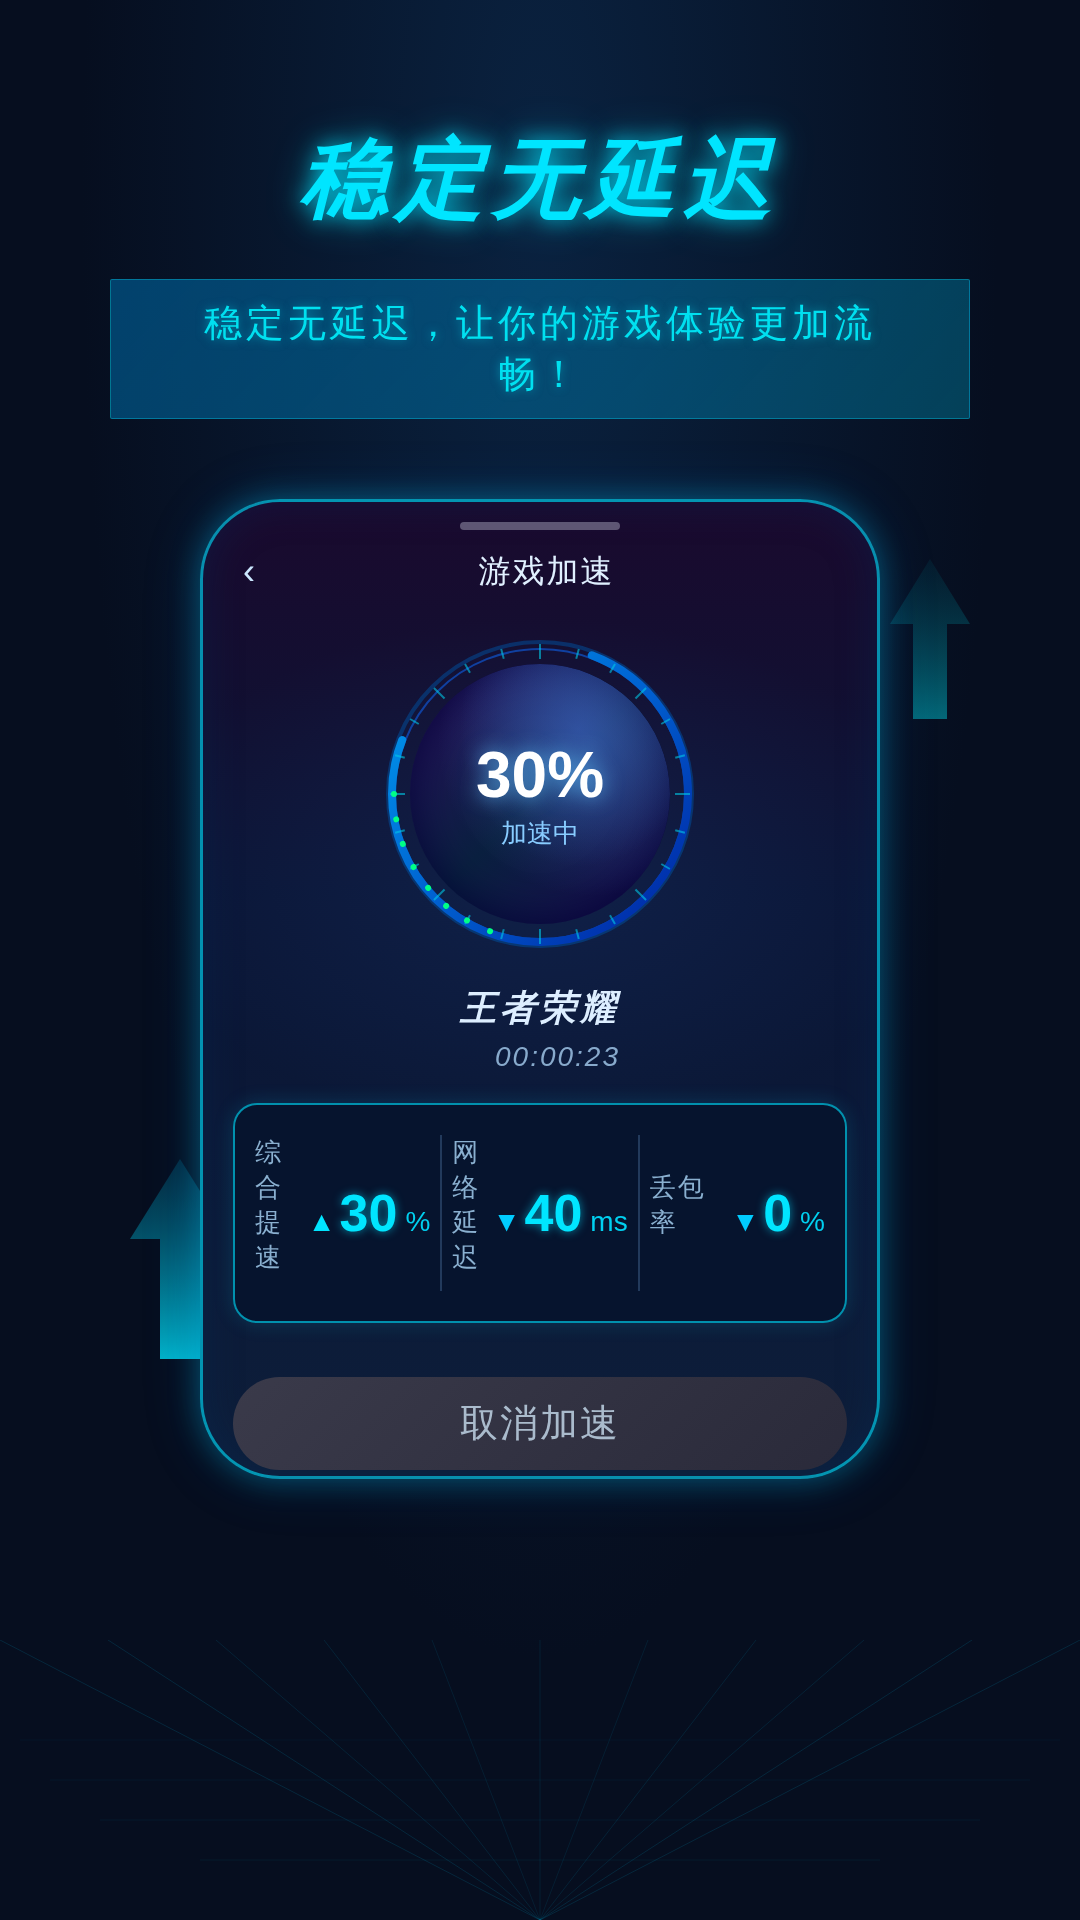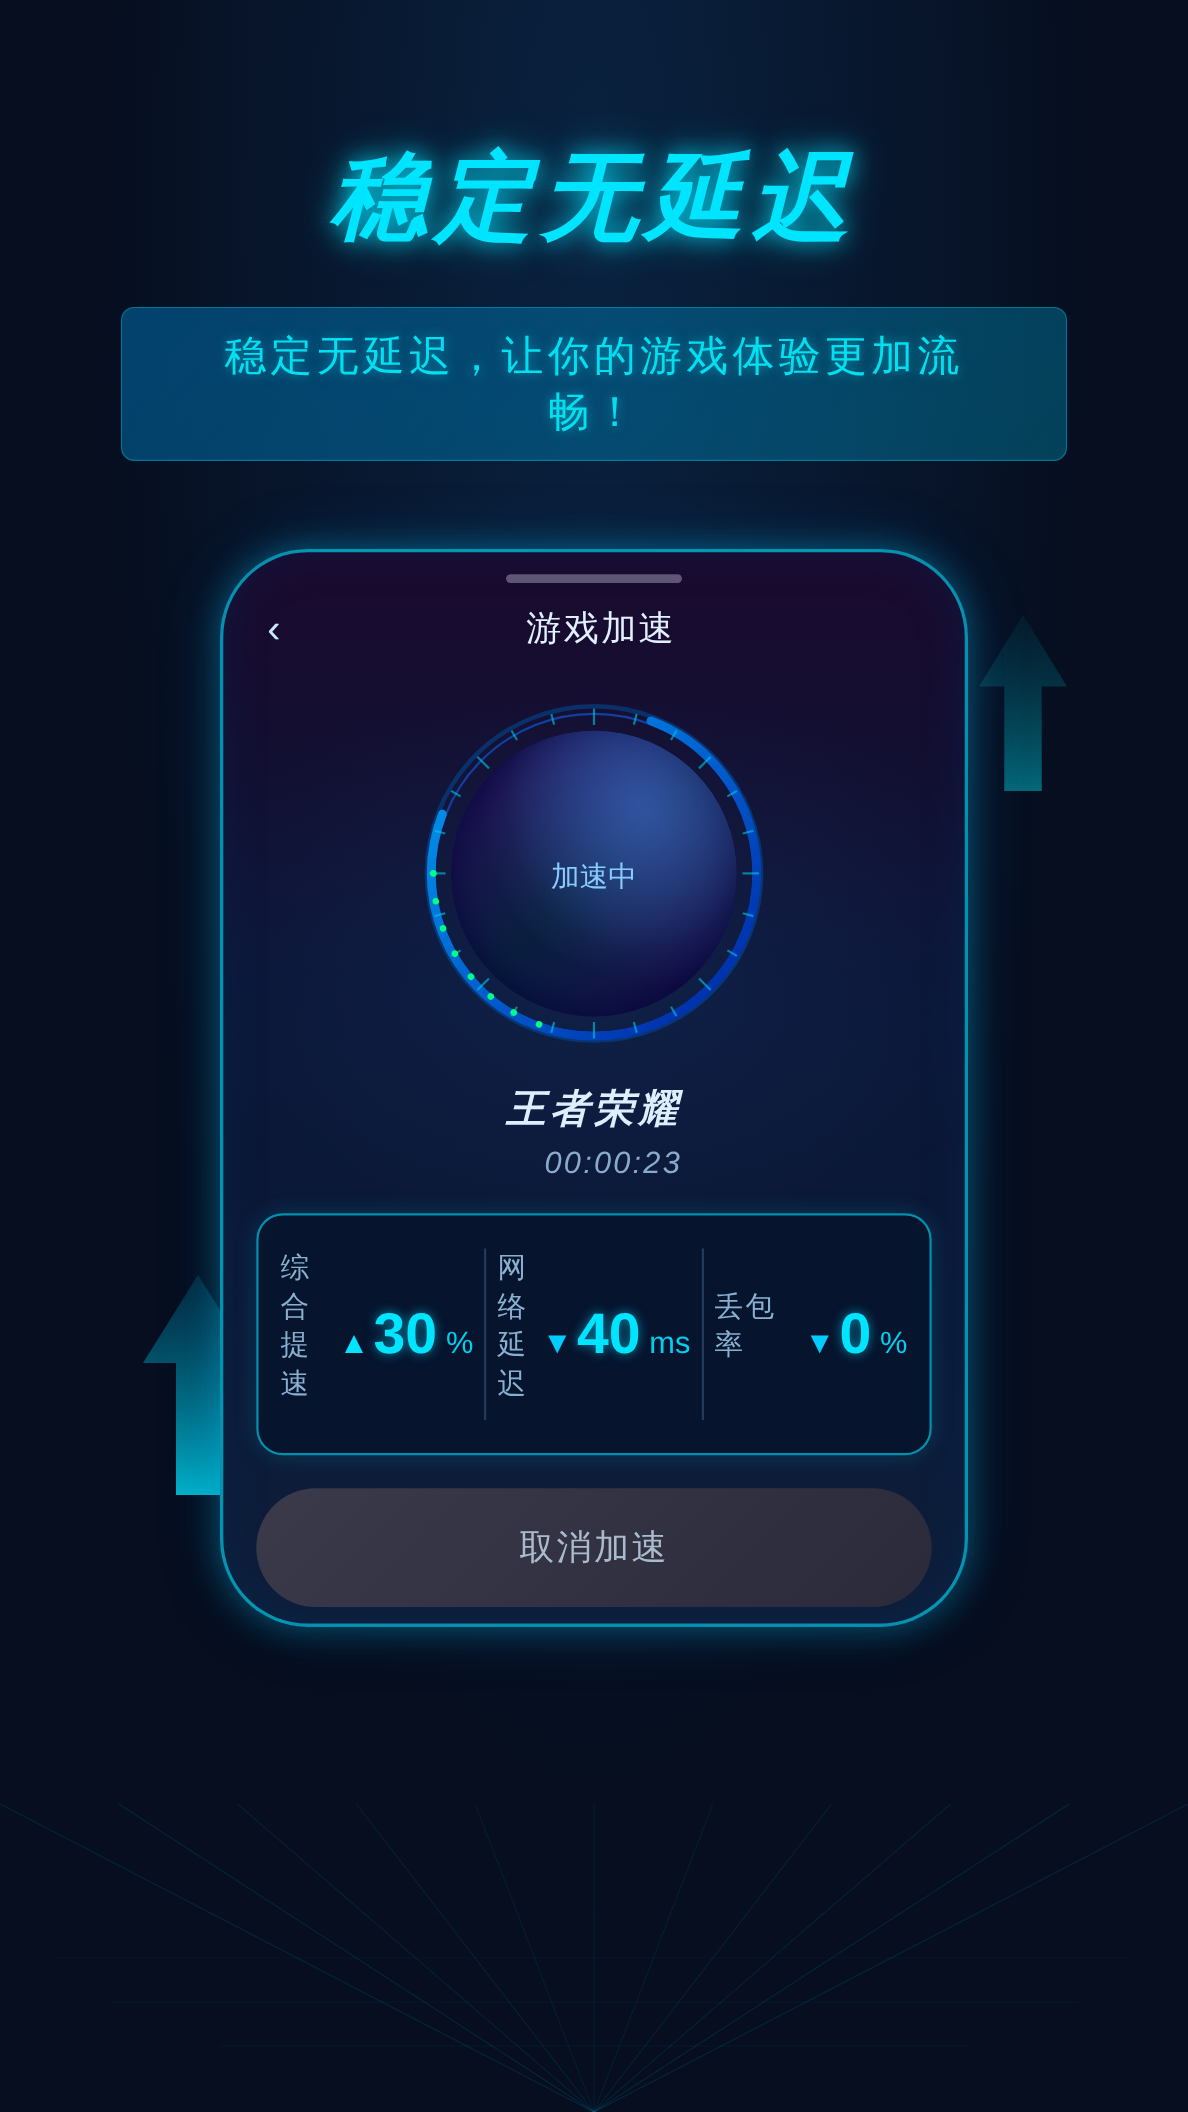--- a/index.html
+++ b/index.html
@@ -41,21 +41,21 @@
       text-shadow: 0 0 20px rgba(0, 229, 255, 0.8), 0 0 40px rgba(0, 229, 255, 0.4);
       letter-spacing: 8px;
       font-style: italic;
     }
 
     
     .subtitle-banner {
       margin-top: 40px;
       background: linear-gradient(135deg, rgba(0, 100, 160, 0.6), rgba(0, 180, 220, 0.3));
       border: 1px solid rgba(0, 200, 230, 0.4);
-      border-radius: 12px;
+      border-radius: 2px;
       padding: 18px 60px;
       width: 860px;
       text-align: center;
     }
 
     .subtitle-text {
       font-size: 38px;
       color: #00e0f0;
       letter-spacing: 4px;
       text-shadow: 0 0 10px rgba(0, 220, 240, 0.5);
@@ -290,28 +290,29 @@
       display: flex;
       gap: 30px;
       margin: 30px 30px 0;
       padding-bottom: 40px;
       position: relative;
       z-index: 11;
     }
 
     .btn-cancel {
       flex: 1;
-      padding: 32px 0;
+      padding: 21px 0;
       border-radius: 60px;
       background: linear-gradient(135deg, #3a3a4a, #2a2a3a);
       border: none;
-      font-size: 32px;
+      font-size: 38px;
       color: #aabbcc;
       letter-spacing: 2px;
       cursor: pointer;
+      margin-top: 24px;
     }
 
     .btn-start {
       flex: 2;
       padding: 28px 0;
       border-radius: 60px;
       background: linear-gradient(135deg, #00d4f0, #00a8d4);
       border: none;
       font-size: 30px;
       color: #fff;
@@ -488,20 +489,21 @@
               <circle cx="160" cy="14" r="3" transform="rotate(250 160 160)"></circle>
               <circle cx="160" cy="14" r="3" transform="rotate(260 160 160)"></circle>
               <circle cx="160" cy="14" r="3" transform="rotate(270 160 160)"></circle>
             </g>
           </svg>
 
           <div class="speedometer-inner">
             <div class="speedometer-image-overlay"></div>
 
             <div style="position:absolute;top:0;left:0;right:0;bottom:0;background:radial-gradient(ellipse at 65% 25%, rgba(60,100,200,0.5) 0%, transparent 50%);border-radius:50%;"></div>
+            <span class="speedometer-percent">30%</span>
             <span class="speedometer-label">加速中</span>
           </div>
         </div>
 
         <div class="game-info">
           <div class="game-name">王者荣耀</div>
           <div class="game-time">00:00:23</div>
         </div>
 
       </div>

